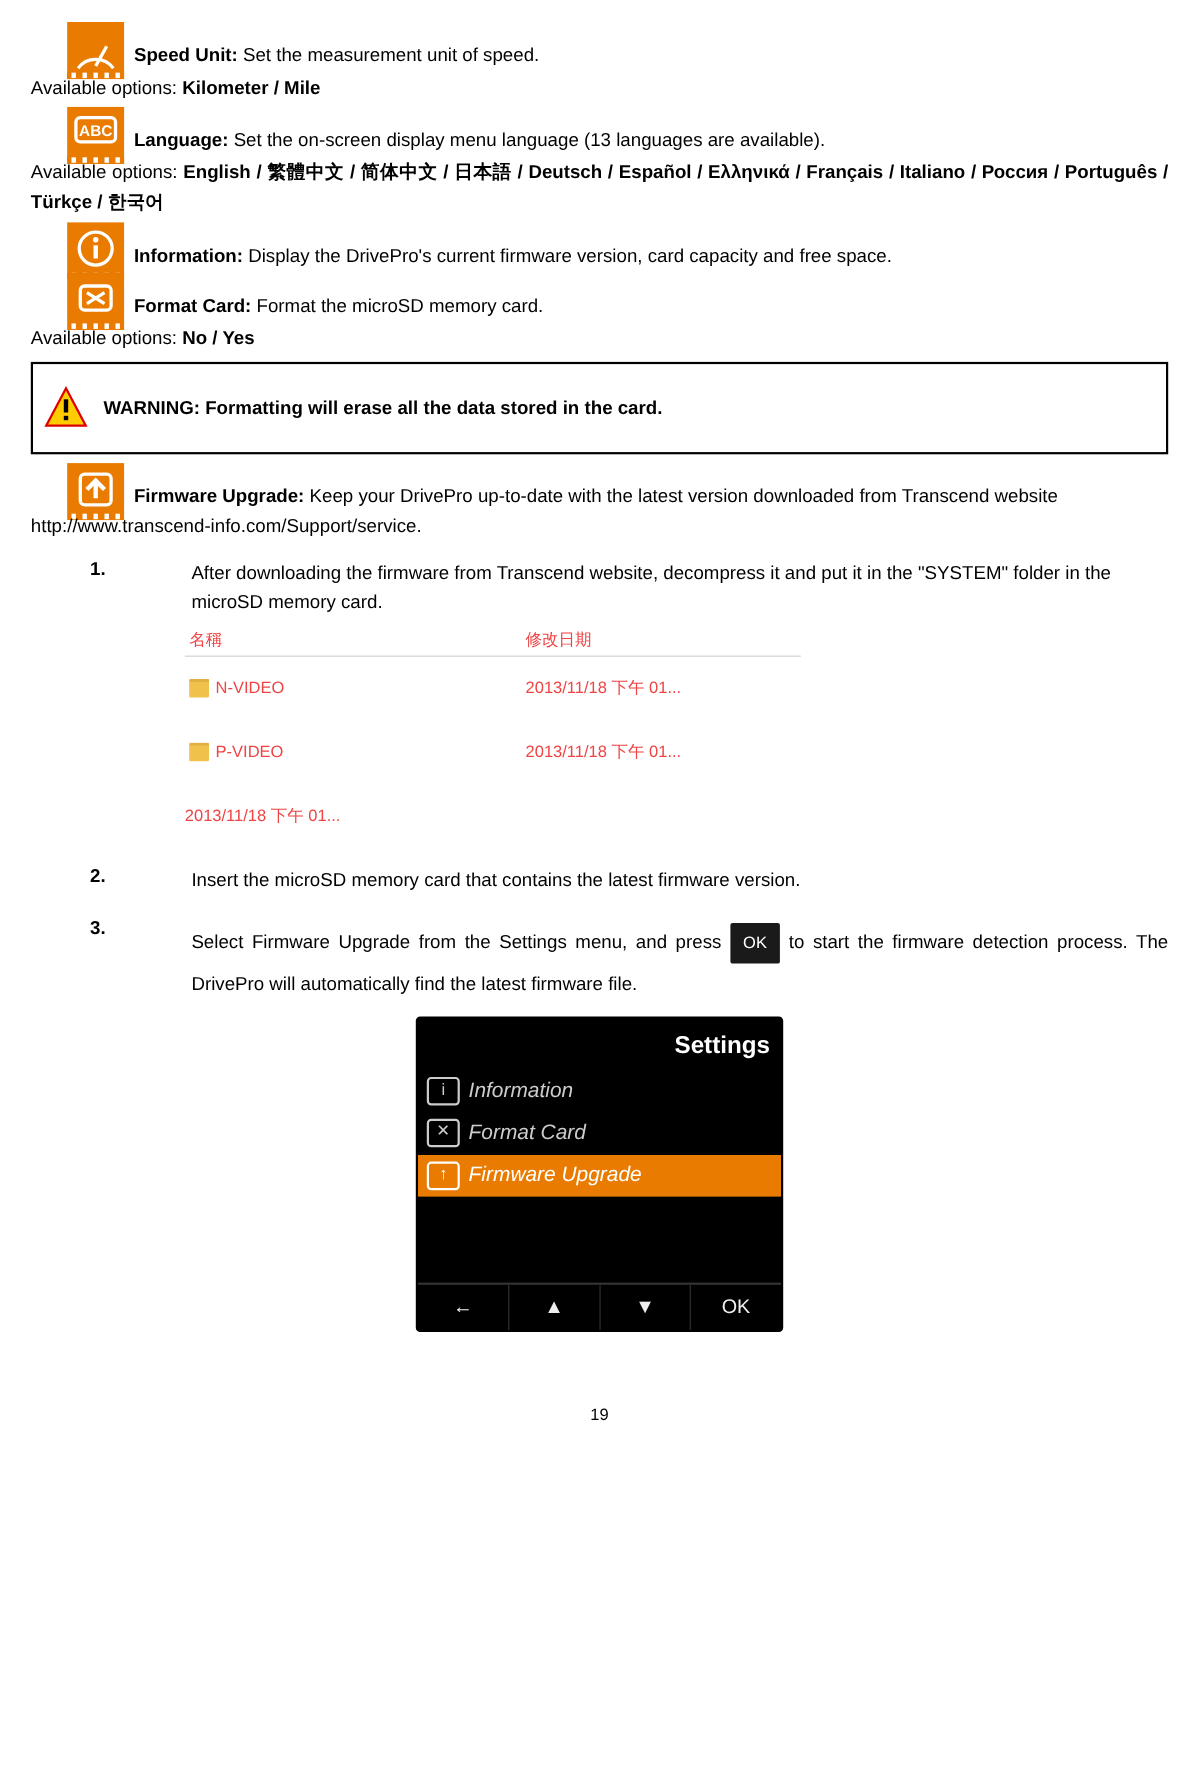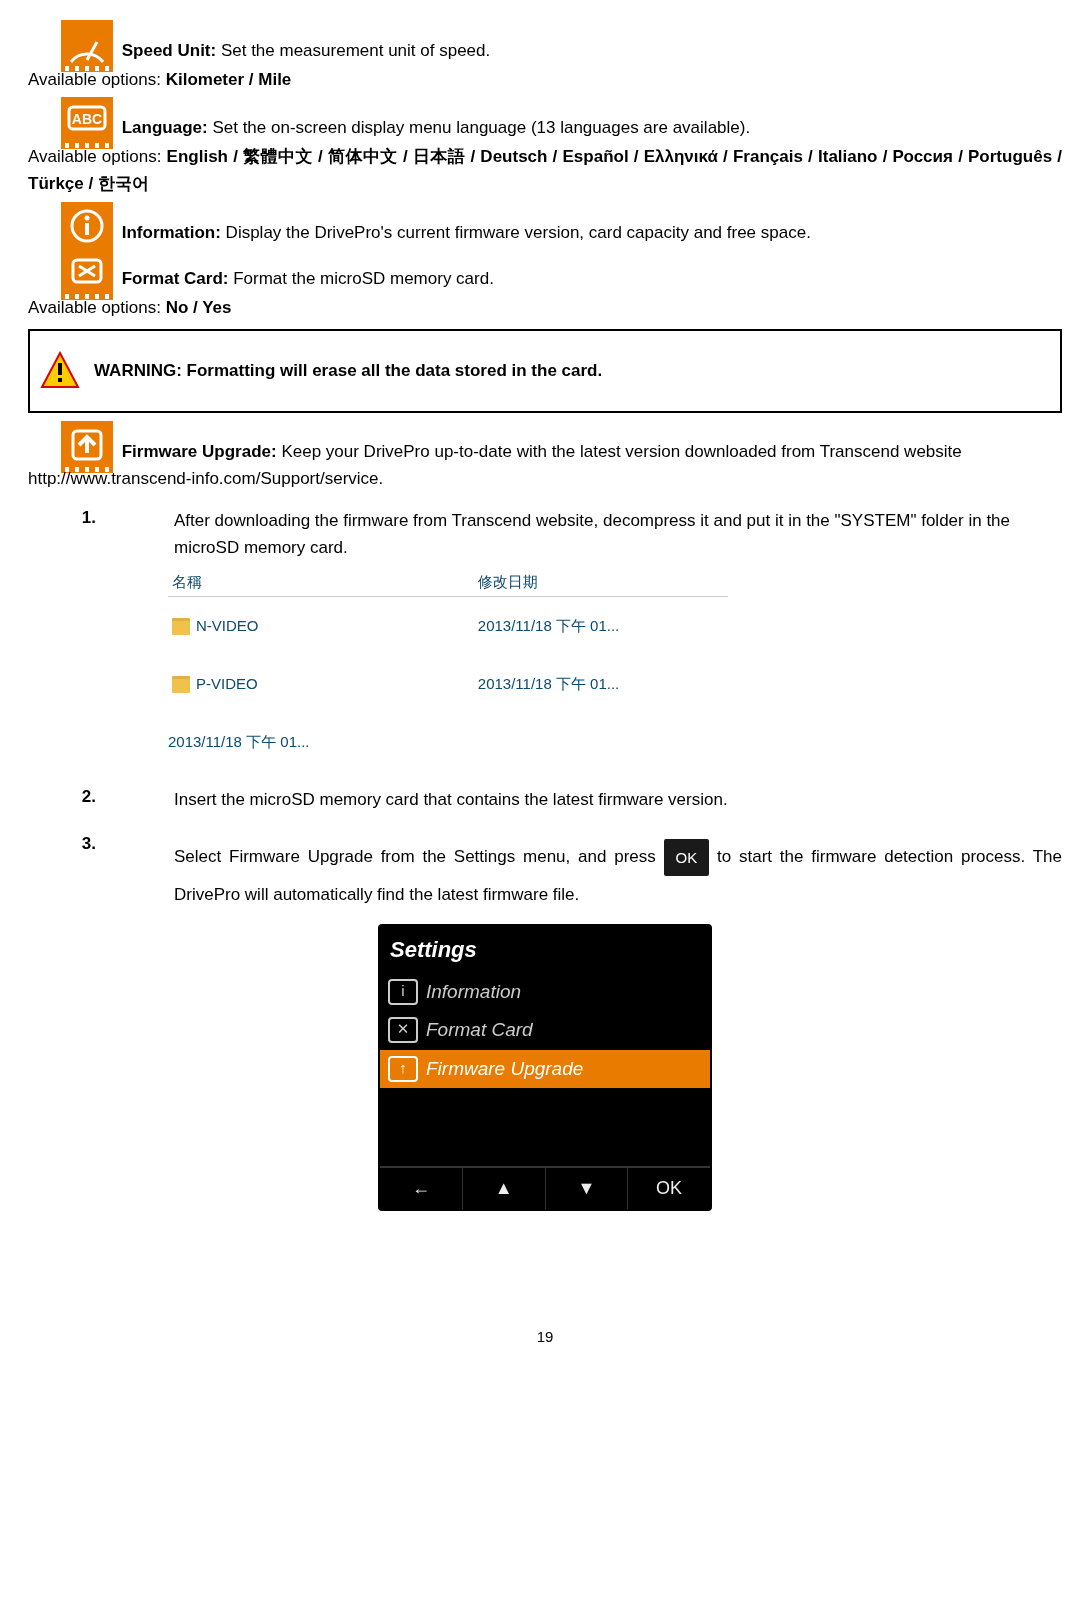--- a/index.html
+++ b/index.html
@@ -39,59 +39,59 @@
     text-align: right;
     margin-right: 12px;
   }
   .step { margin-left: 40px; margin-top: 12px; }
   .step-text { display: block; margin-left: 106px; margin-top: -24px; }
   .file-window {
     border: 0;
     margin: 8px auto 8px 140px;
     width: 560px;
     font-size: 15px;
-    color: #0c4a6e;
+    color: #ef4444;
   }
   .file-window .hdr { display: flex; border-bottom: 1px solid #ccc; padding-bottom: 2px; }
   .file-window .col-name { width: 55%; padding-left: 4px; }
   .file-window .col-date { width: 45%; }
   .file-window .frow { display: flex; padding: 17px 0; align-items: center;}
   .folder-icon {
     display:inline-block; width:18px; height:14px; background:#f0c24b; border-radius:1px; margin-right:6px; vertical-align:middle;
     border-top: 3px solid #e0b040;
   }
   .device-screen {
     width: 330px;
     margin: 10px auto;
     background: #000;
     border: 2px solid #000;
     border-radius: 4px;
     font-family: Arial, sans-serif;
   }
   .device-screen .title {
-    color: #fff; font-size: 22px; padding: 6px 10px; font-style: italic; font-weight: bold;
+    color: #fff; font-size: 22px; padding: 6px 10px; font-weight: bold; text-align: right;
   }
   .device-screen .mrow {
     display: flex; align-items: center; color: #ccc; font-size: 19px; padding: 4px 8px;
     font-style: italic;
   }
   .device-screen .mrow.sel { background: #e87b00; color: #fff; }
   .device-screen .micon {
     display:inline-block; width:26px; height:22px; border:2px solid #ccc; border-radius:4px; margin-right:8px;
     text-align:center; line-height:20px; font-style:normal; font-size:15px;
   }
   .device-screen .mrow.sel .micon { border-color:#fff; }
   .device-screen .blank { height: 78px; background:#000; }
   .device-screen .nav { display:flex; border-top:2px solid #333; }
   .device-screen .nav div { flex:1; text-align:center; color:#eee; padding:6px 0; font-size:18px; border-right:1px solid #333;}
   .device-screen .nav div:last-child { border-right:none; }
   .ok-btn {
     display:inline-block; background:#1a1a1a; color:#fff; padding:2px 12px; font-size:15px; border-radius:2px; vertical-align:middle;
   }
-  .page-num { text-align:center; font-size:15px; margin-top:114px; }
+  .page-num { text-align:center; font-size:15px; margin-top:64px; }
   .justify { text-align: justify; }
 </style>
 </head>
 <body>
 
 <div class="row">
   <span class="icon-box">
     <svg viewBox="0 0 52 52">
         <rect width="52" height="52" fill="#e87b00"></rect>
       <g stroke="#fff" stroke-width="3" fill="none">

